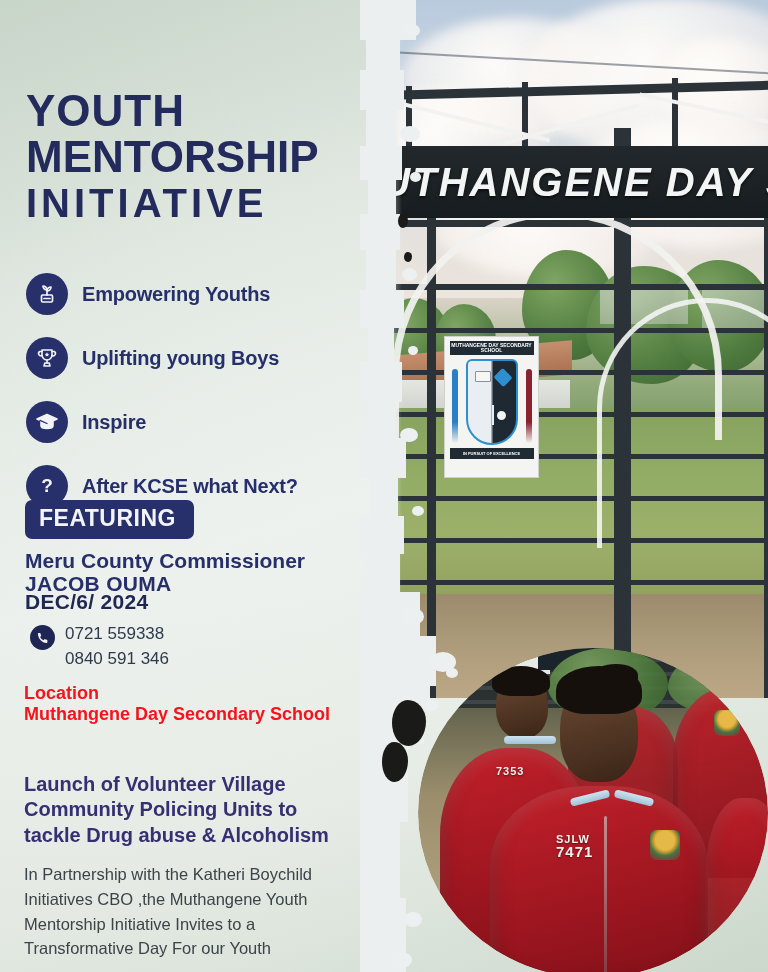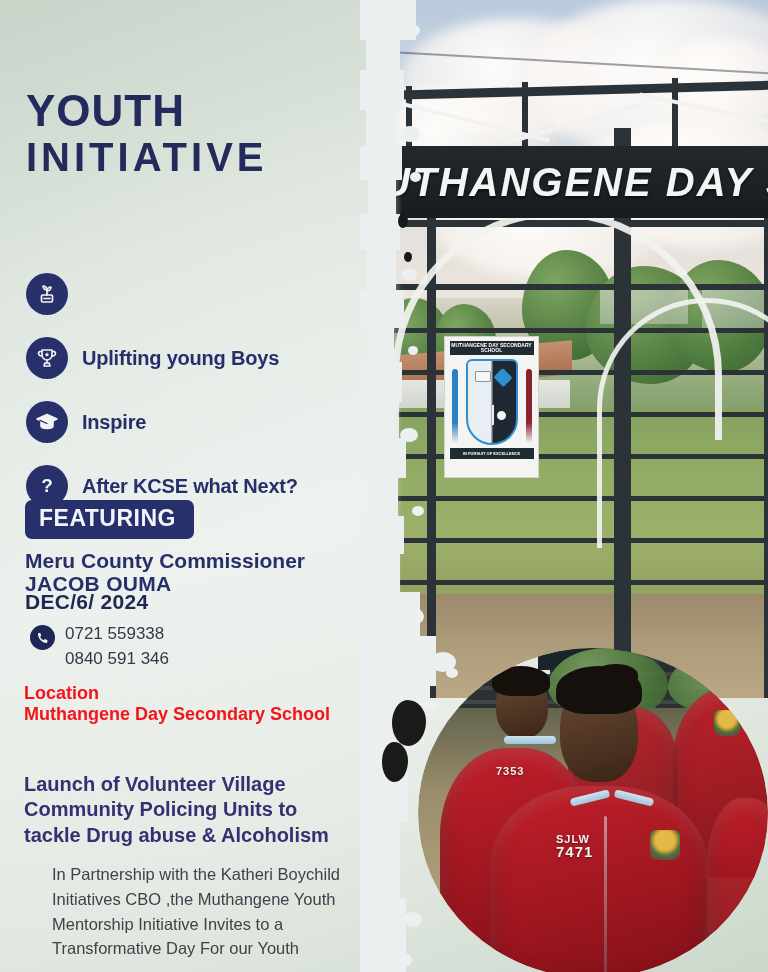--- a/index.html
+++ b/index.html
@@ -248,21 +248,21 @@
   .headline {
     position:absolute; left:24px; top:772px; width:360px;
     color:#353072; font-weight:800; font-size:20px; line-height:1.27;
   }
   .headline span { display:block; }
 
   .partner {
     position:absolute; left:24px; top:862px; width:352px;
     color:#3c4349; font-size:16.5px; line-height:1.5; font-weight:400;
   }
-  .partner span { display:block;margin-left:28px; }
+  .partner span { display:block; }
 </style>
 </head>
 <body>
 
 <div class="poster">
   <div class="bg-tint"></div>
 
   <div class="photo-wrap">
 
     <div class="photo-gate">
@@ -410,35 +410,37 @@
     <div class="splat-dark" style="left:392px; top:700px; width:34px; height:46px;"></div>
     <div class="splat-dark" style="left:382px; top:742px; width:26px; height:40px;"></div>
     <div class="splat-dark" style="left:398px; top:214px; width:10px; height:14px;"></div>
     <div class="splat-dark" style="left:404px; top:252px; width:8px;  height:10px;"></div>
   </div>
 
   <div class="content">
 
     <div class="title">
       <span class="l1">YOUTH</span>
+      <span class="l2">MENTORSHIP</span>
       <span class="l3">INITIATIVE</span>
     </div>
 
     <div class="bullets">
 
       <div class="bullet">
         <div class="bicon">
           <svg viewBox="0 0 24 24" fill="none" stroke="#f2f3f7" stroke-width="1.7" stroke-linecap="round" stroke-linejoin="round">
             <path d="M12 13V7"></path>
             <path d="M12 8c0-2.2-1.8-4-4-4 0 2.2 1.8 4 4 4z"></path>
             <path d="M12 9c0-2.2 1.8-4 4-4 0 2.2-1.8 4-4 4z"></path>
             <rect x="6.5" y="13" width="11" height="7" rx="1.2"></rect>
             <path d="M9 16.5h6"></path>
           </svg>
         </div>
+        <div class="btext">Empowering Youths</div>
       </div>
 
       <div class="bullet">
         <div class="bicon">
           <svg viewBox="0 0 24 24" fill="none" stroke="#f2f3f7" stroke-width="1.6" stroke-linecap="round" stroke-linejoin="round">
             <path d="M7 4h10v5a5 5 0 0 1-10 0V4z"></path>
             <path d="M7 5.5H4.8a2.2 2.2 0 0 0 2.2 4"></path>
             <path d="M17 5.5h2.2a2.2 2.2 0 0 1-2.2 4"></path>
             <path d="M12 14v3"></path>
             <path d="M9 20h6l-.8-3H9.8L9 20z"></path>

